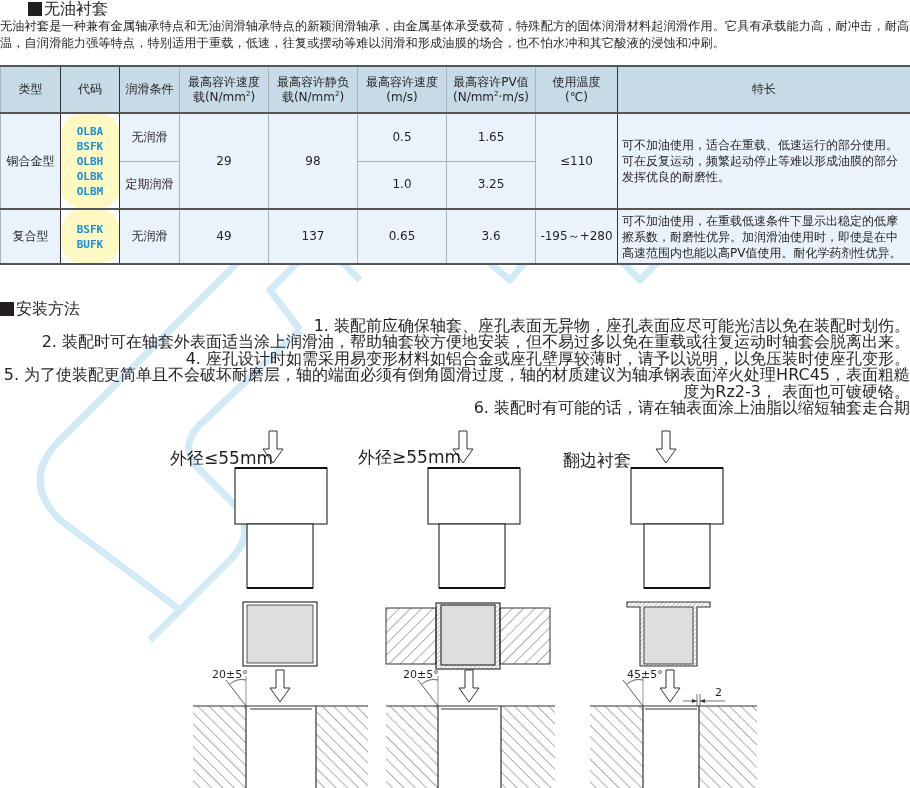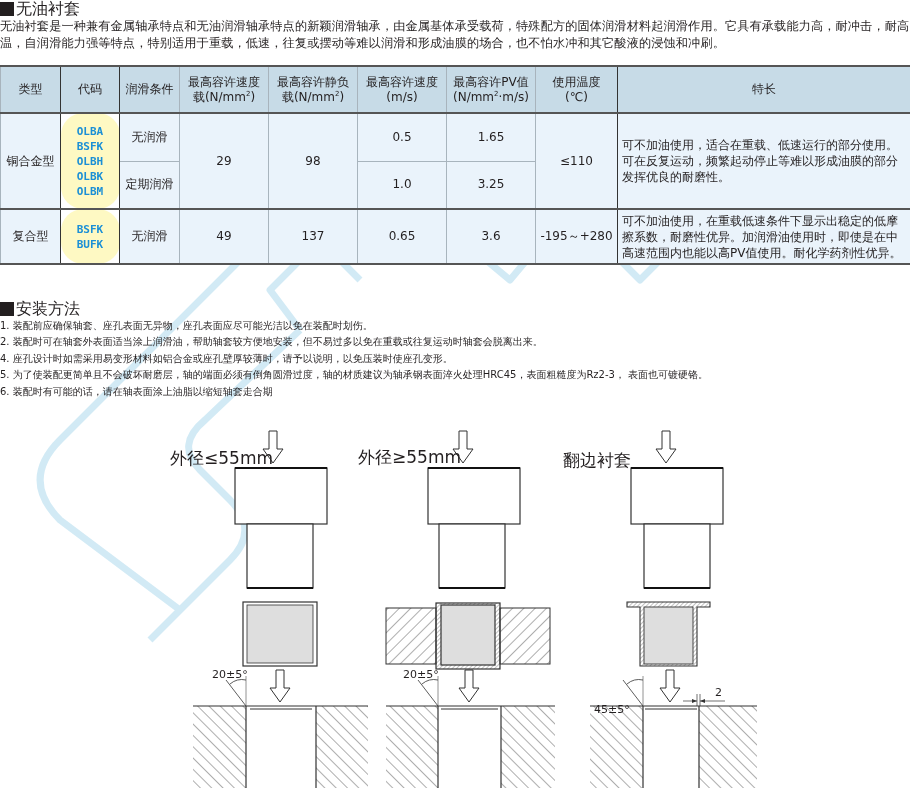--- a/index.html
+++ b/index.html
@@ -32,21 +32,21 @@
     table.spec td { background: #eaf3fb; }
     table.spec td.code { background: #fef9c3; color: #1a8fd6; font-family: "DejaVu Sans Mono", "Liberation Mono", monospace; font-weight: bold; font-size: 11px; line-height: 15px; border-radius: 22px; }
     table.spec td.feat { text-align: left; padding: 0 4px; line-height: 16px; }
     table.spec .thick-top { border-top: 2px solid #555; }
     table.spec .thick-bottom { border-bottom: 2px solid #555; }
     table.spec .dark-right { border-right: 1.5px solid #333; }
     sup { font-size: 7px; vertical-align: top; line-height: 8px; }
 
     .steps {
       position: absolute; left: 0; top: 318px; width: 910px;
-      font-size: 10px; line-height: 16.4px; color: #231f20; list-style: none;
+      font-size: 16px; line-height: 16.4px; color: #231f20; list-style: none; text-align: right;
     }
 
     .watermark {
       position: absolute; left: 0; top: 0; width: 910px; height: 788px; pointer-events: none;
     }
 
     .diagram { position: absolute; left: 0; top: 0; width: 910px; height: 788px; }
     .diag-label { position: absolute; font-size: 17px; color: #231f20; white-space: nowrap; }
     .angle-label { position: absolute; font-size: 11px; color: #231f20; white-space: nowrap; }
   </style>
@@ -57,21 +57,21 @@
   <g fill="none" stroke="#c4e4f2" stroke-width="7" stroke-linejoin="round" opacity="0.75">
     <path d="M180 610 L 60 520 Q 20 480 60 440 L 250 250 Q 290 215 330 250 L 360 280"></path>
     <path d="M150 640 L 230 560 Q 260 530 230 500 L 200 470 Q 175 445 205 420 L 300 330"></path>
     <path d="M300 330 L 270 290 L 360 200 L 420 260"></path>
     <path d="M390 180 L 440 100 L 560 220 L 510 280 Z"></path>
     <path d="M600 110 L 700 220 L 640 280 L 540 180"></path>
     <path d="M720 140 L 780 200 L 730 250"></path>
   </g>
 </svg>
 
-<div class="section-title" style="top:0;">
+<div class="section-title" style="top:0;padding-left:28px;">
   <span class="sq"></span>
   <span>无油衬套</span>
 </div>
 
 <div class="intro">无油衬套是一种兼有金属轴承特点和无油润滑轴承特点的新颖润滑轴承，由金属基体承受载荷，特殊配方的固体润滑材料起润滑作用。它具有承载能力高，耐冲击，耐高温，自润滑能力强等特点，特别适用于重载，低速，往复或摆动等难以润滑和形成油膜的场合，也不怕水冲和其它酸液的浸蚀和冲刷。</div>
 
 <table class="spec">
   <colgroup>
     <col style="width:60px">
     <col style="width:59px">
@@ -257,15 +257,15 @@
       <path d="M 700 701 L 705 699 L 705 703 Z" fill="#333"></path>
     </g>
   </svg>
 
   <span class="diag-label" style="left:170px; top:447px;">外径≤55mm</span>
   <span class="diag-label" style="left:358px; top:446px;">外径≥55mm</span>
   <span class="diag-label" style="left:563px; top:449px;">翻边衬套</span>
 
   <span class="angle-label" style="left:212px; top:668px;">20±5°</span>
   <span class="angle-label" style="left:403px; top:668px;">20±5°</span>
-  <span class="angle-label" style="left:594px; top:668px;margin-top:35px;">45±5°</span>
+  <span class="angle-label" style="left:627px; top:668px;">45±5°</span>
   <span class="angle-label" style="left:715px; top:686px;">2</span>
 </div>
 
 </body></html>

